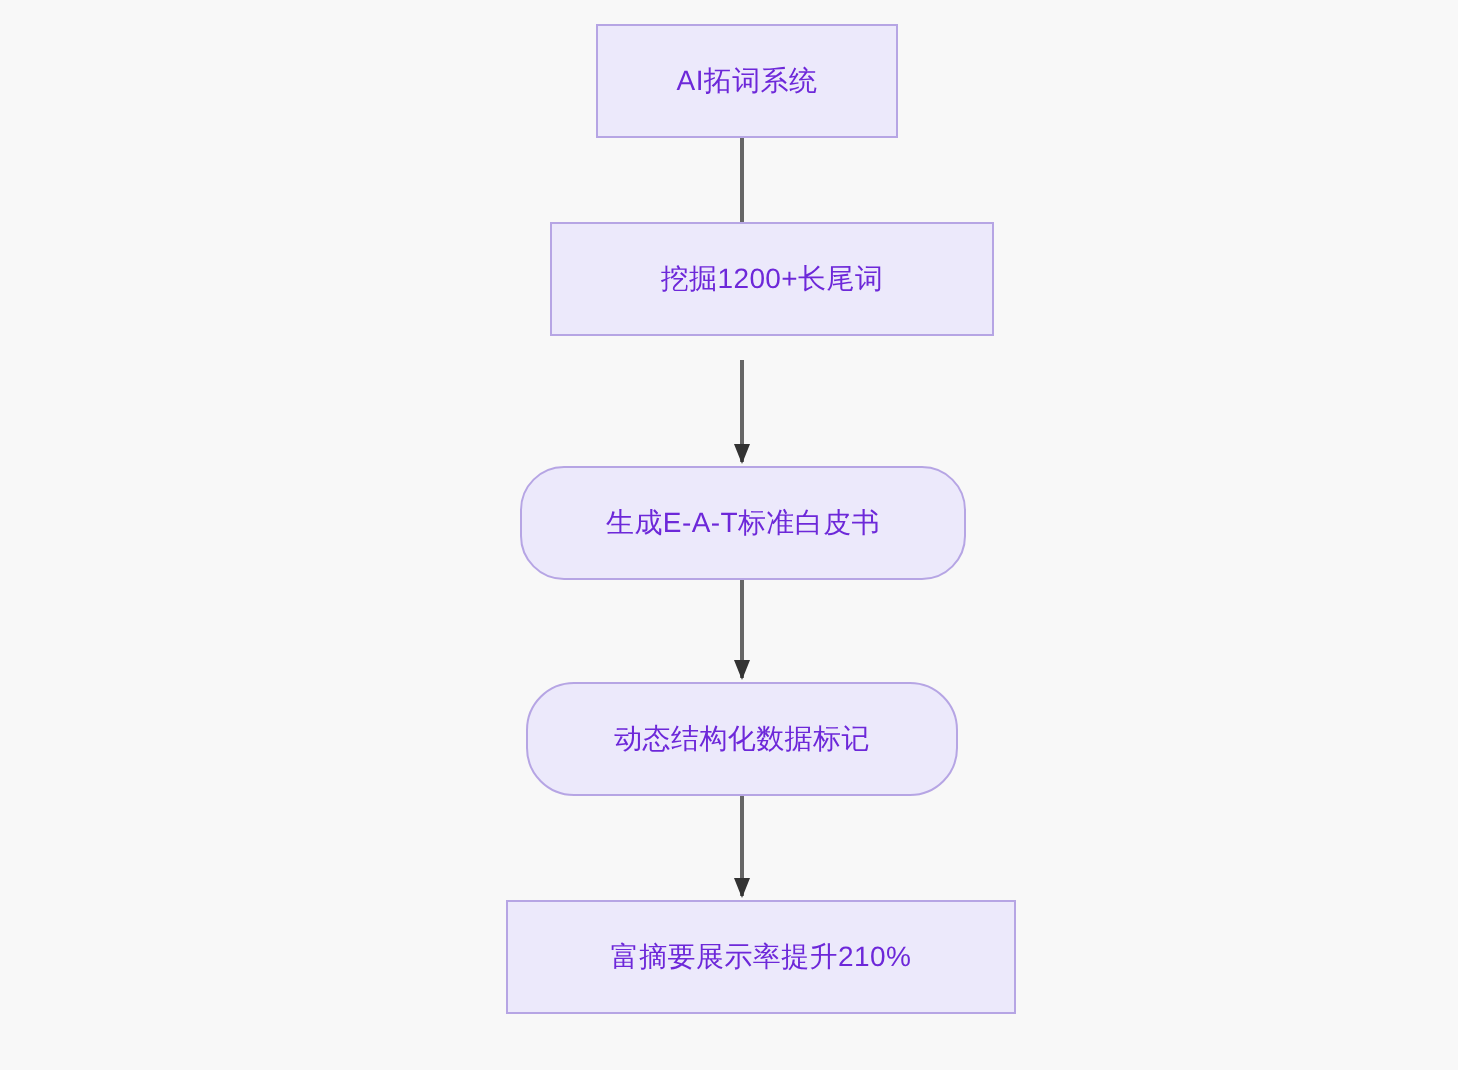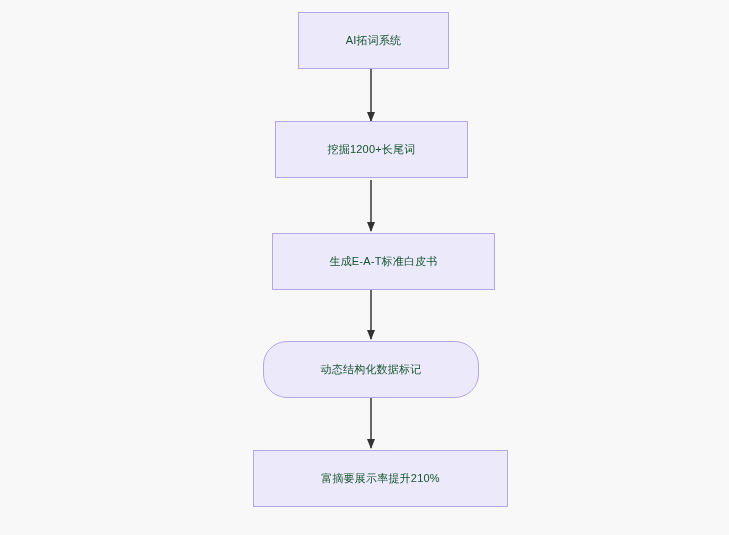--- a/index.html
+++ b/index.html
@@ -31,31 +31,31 @@
     position: absolute;
     box-sizing: border-box;
     background: #ece9fb;
     border: 1px solid #b6a5e4;
     display: flex;
     align-items: center;
     justify-content: center;
     border-radius: 0;
   }
   .node-label {
-    color: #14532d;
-    font-size: 11px;
+    color: #6d28d9;
+    font-size: 14px;
     line-height: 1.25;
     letter-spacing: 0.2px;
     white-space: nowrap;
     text-align: right;
   }
   
   #node-0 { left: 298px; top: 12px;  width: 151px; height: 57px; }
-  #node-1 { left: 275px; top: 121px; width: 193px; height: 57px; }
-  #node-2 { left: 272px; top: 233px; width: 223px; height: 57px; }
+  #node-1 { left: 275px; top: 111px; width: 222px; height: 57px; }
+  #node-2 { left: 260px; top: 233px; width: 223px; height: 57px; border-radius: 22px; }
   #node-3 { left: 263px; top: 341px; width: 216px; height: 57px; border-radius: 24px; }
   #node-4 { left: 253px; top: 450px; width: 255px; height: 57px; }
 </style>
 </head>
 <body>
 
 <div id="flow-root">
 
   <svg class="edge-layer" width="729" height="535" viewBox="0 0 729 535" xmlns="http://www.w3.org/2000/svg">
     <defs>

